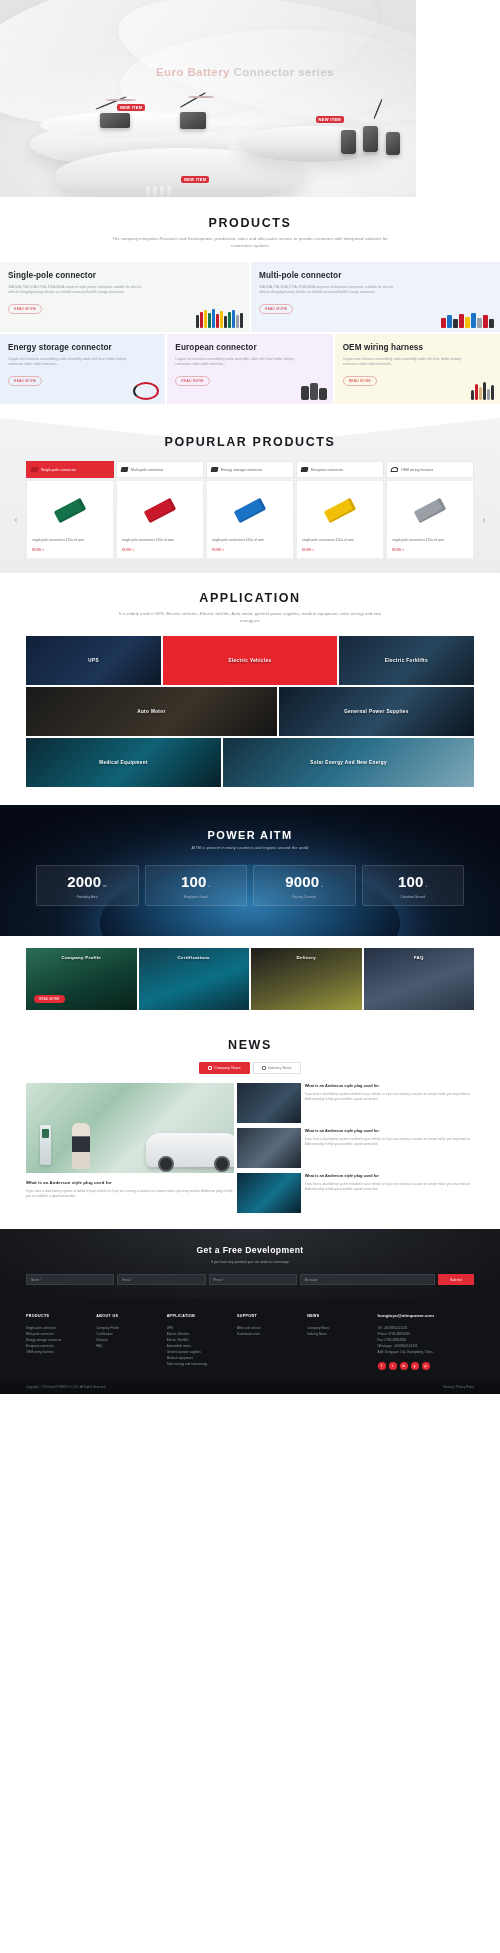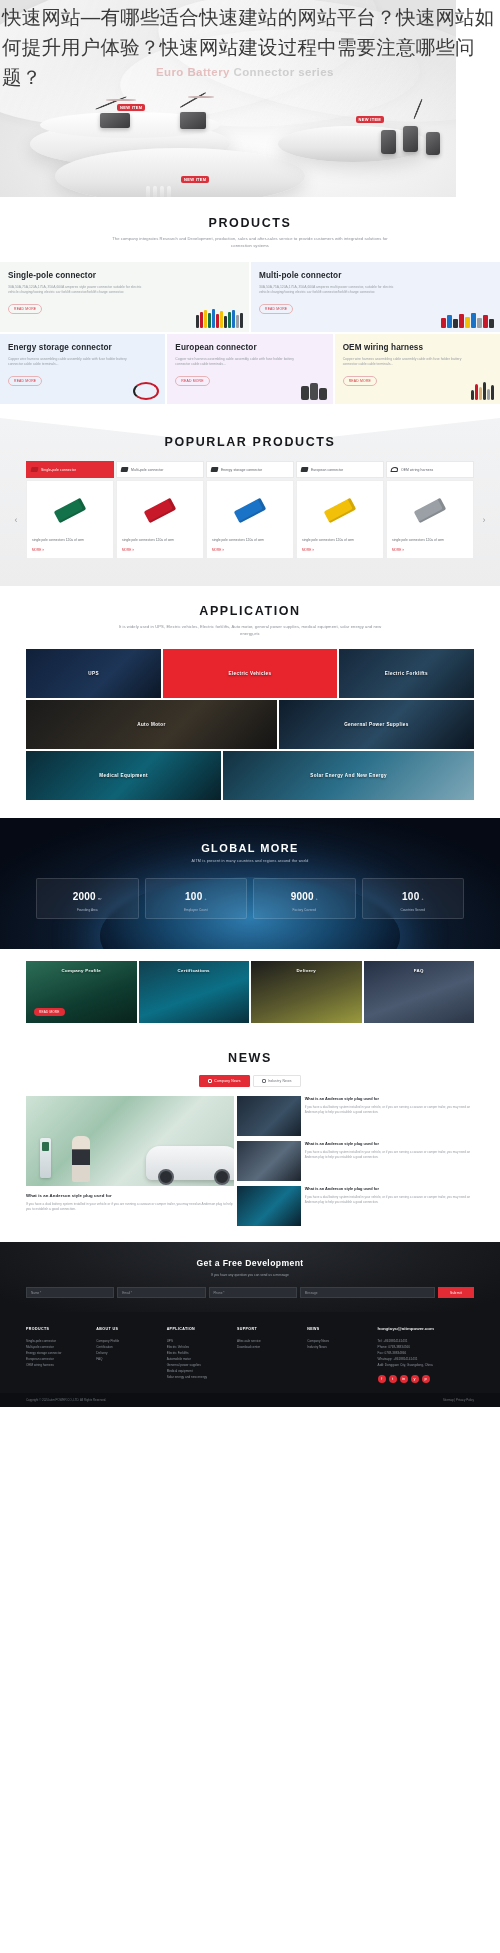--- a/index.html
+++ b/index.html
@@ -17,21 +17,21 @@
   
   .article-title{
     position:absolute; top:0; left:0; width:500px; z-index:30;
     padding:2px 4px 0 2px;
     font-size:19.5px; line-height:30px; letter-spacing:.2px;
     color:#3a3a3a; font-weight:400;
   }
 
   
   .hero{
-    position:relative; height:197px; width:456px;
+    position:relative; height:197px; width:416px;
     background:
       radial-gradient(ellipse 400px 150px at 58% 78%, #fdfdfd 0%, #efefef 45%, #e3e3e3 75%),
       linear-gradient(160deg,#f7f7f7 0%, #ececec 55%, #e0e0e0 100%);
     overflow:hidden;
   }
   .hero .swoosh{
     position:absolute; border-radius:50%;
     background:linear-gradient(120deg,rgba(255,255,255,.95),rgba(225,225,225,.2));
     box-shadow:0 2px 14px rgba(0,0,0,.05);
   }
@@ -90,21 +90,21 @@
     border:.5px solid #e8b3b6; border-radius:6px; padding:2px 5px; letter-spacing:.2px;
   }
   .pc-img{ position:absolute; right:6px; bottom:4px; display:flex; align-items:flex-end; gap:1px; }
   .chip{ width:3px; border-radius:1px; }
   .wide  { flex:1 1 50%; }
   .third { flex:1 1 33.33%; }
 
   
   .popular{
     background:linear-gradient(180deg,#f2f3f4 0%,#ededee 100%);
-    padding:17px 0 27px; position:relative;
+    padding:17px 0 14px; position:relative;
   }
   .popular:before{
     content:""; position:absolute; top:0; left:0; right:0; height:28px;
     background:#fff; clip-path:polygon(0 0,100% 0,100% 0,50% 100%,0 0);
   }
   .pop-tabs{ display:flex; gap:2px; padding:0 26px; margin-top:12px; }
   .pop-tab{
     flex:1; background:#fff; display:flex; align-items:center; gap:3px;
     padding:5px 4px; font-size:3.4px; color:#5c6168; letter-spacing:.1px;
     border:.5px solid #e9e9ea;
@@ -162,21 +162,21 @@
   .g-title{ position:relative; z-index:3; text-align:center; color:#fff;
             font-size:11px; font-weight:800; letter-spacing:1.4px; }
   .g-sub{ position:relative; z-index:3; text-align:center; color:#b9c4d2;
           font-size:3.7px; margin-top:5px; letter-spacing:.2px; }
   .stats{ position:relative; z-index:3; display:flex; justify-content:center;
           gap:6px; margin-top:15px; padding:0 36px; }
   .stat{
     flex:1; background:rgba(255,255,255,.06); border:.5px solid rgba(255,255,255,.14);
     border-radius:2px; padding:7px 4px 6px; text-align:center; backdrop-filter:blur(2px);
   }
-  .stat .num{ color:#fff; font-size:10px; font-weight:800; letter-spacing:.2px; }
+  .stat .num{ color:#fff; font-size:15px; font-weight:800; letter-spacing:.2px; }
   .stat .unit{ color:#cdd6e2; font-size:3.4px; margin-left:2px; font-weight:400; }
   .stat .lbl{ color:#aab6c6; font-size:3.2px; margin-top:4px; }
 
   
   .about{ background:#fff; padding:12px 0 14px; }
   .about-row{ display:flex; gap:2px; padding:0 26px; }
   .about-card{
     flex:1; height:62px; position:relative; overflow:hidden;
     display:flex; align-items:flex-start; justify-content:center; padding-top:7px;
   }
@@ -262,21 +262,20 @@
   .copyright{
     background:#0c0e11; color:#6d7278; font-size:2.9px; padding:5px 26px;
     display:flex; justify-content:space-between;
   }
 </style>
 </head>
 <body>
 
 <div class="page">
 
-  <div class="article-title">快速网站—有哪些适合快速建站的网站平台？快速网站如何提升用户体验？快速网站建设过程中需要注意哪些问题？</div>
 
   <section class="hero">
     <div class="swoosh sw1"></div>
     <div class="swoosh sw2"></div>
     <div class="swoosh sw3"></div>
 
     <div class="hero-watermark">
       <span>Euro Battery</span>
       <span class="grey">Connector series</span>
     </div>
@@ -501,21 +500,21 @@
         </div>
         <div class="app-tile t-solar">
           <span>Solar Energy And New Energy</span>
         </div>
       </div>
     </div>
   </section>
 
   <section class="global">
     <div class="globe"></div>
-    <div class="g-title">GLOBAL MORE</div>
+    <div class="g-title">POWER AITM</div>
     <div class="g-sub">AITM is present in many countries and regions around the world</div>
     <div class="stats">
       <div class="stat">
         <div>
           <span class="num">2000</span><span class="unit">m²</span>
         </div>
         <div class="lbl">Founding Area</div>
       </div>
       <div class="stat">
         <div>

